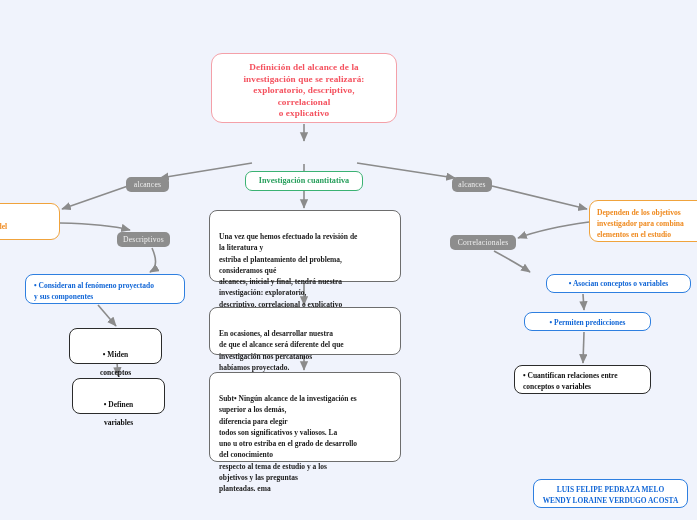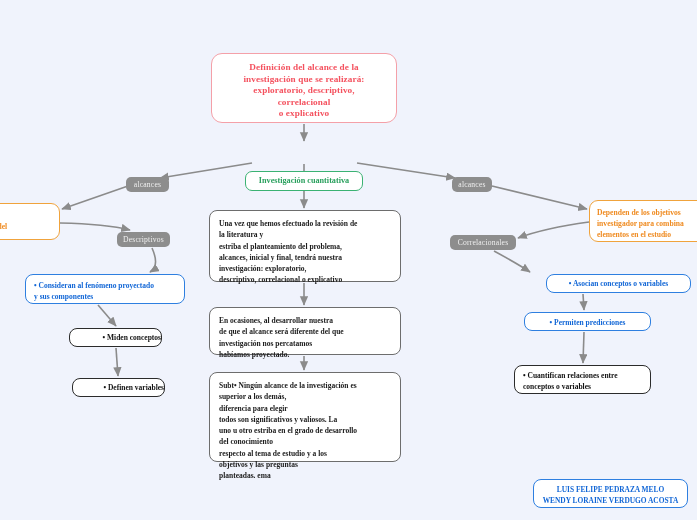--- a/index.html
+++ b/index.html
@@ -111,21 +111,21 @@
     width: 150px;
     height: 42px;
   }
 
   
   .n-gray {
     border: 1.6px solid #6d6d6d;
     border-radius: 8px;
     color: #1a1a1a;
     font-size: 7.5px;
-    padding: 7px 9px;
+    padding: 20px 9px;
     line-height: 1.5;
   }
   .n-txt1 { left: 209px; top: 210px; width: 192px; height: 72px; }
   .n-txt2 { left: 209px; top: 307px; width: 192px; height: 48px; }
   .n-txt3 { left: 209px; top: 372px; width: 192px; height: 90px; }
 
   
   .n-blue {
     border: 1.6px solid #2e7fe0;
     border-radius: 8px;
@@ -137,22 +137,22 @@
   .n-consid   { left: 25px;  top: 274px; width: 160px; height: 30px; }
   .n-asocian  { left: 514px; top: 274px; width: 145px; height: 19px; text-align: center; padding: 0; line-height: 17px; margin-left: 32px;}
   .n-permiten { left: 524px; top: 312px; width: 127px; height: 19px; text-align: center; padding: 1px; line-height: 17px;}
 
   
   .n-dark {
     border: 1.6px solid #2b2b2b;
     border-radius: 8px;
     color: #111;
     font-size: 7.5px;
-    padding: 0;
-    text-align: right;
+    padding: 17px;
+    text-align: center;
     line-height: 18px;
     height: 19px;
   }
   .n-miden  { left: 69px;  top: 328px; width: 93px; }
   .n-definen{ left: 72px;  top: 378px; width: 93px; }
   .n-cuanti {
     left: 514px; top: 365px; width: 137px; height: 29px;
     text-align: left; padding: 5px 8px; line-height: 1.4;
   }
 
@@ -242,20 +242,21 @@
   <div class="node n-orange n-orange-r">
     <span class="line">Dependen de los objetivos</span>
     <span class="line">investigador para combina</span>
     <span class="line">elementos en el estudio</span>
   </div>
 
   <div class="node n-gray n-txt1">
     <span class="line">Una vez que hemos efectuado la revisión de</span>
     <span class="line">la literatura y</span>
     <span class="line">estriba el planteamiento del problema,</span>
+    <span class="line">consideramos qué</span>
     <span class="line">alcances, inicial y final, tendrá nuestra</span>
     <span class="line">investigación: exploratorio,</span>
     <span class="line">descriptivo, correlacional o explicativo</span>
   </div>
 
   <div class="node n-gray n-txt2">
     <span class="line">En ocasiones, al desarrollar nuestra</span>
     <span class="line">de que el alcance será diferente del que</span>
     <span class="line">investigación nos percatamos</span>
     <span class="line">habíamos proyectado.</span>

